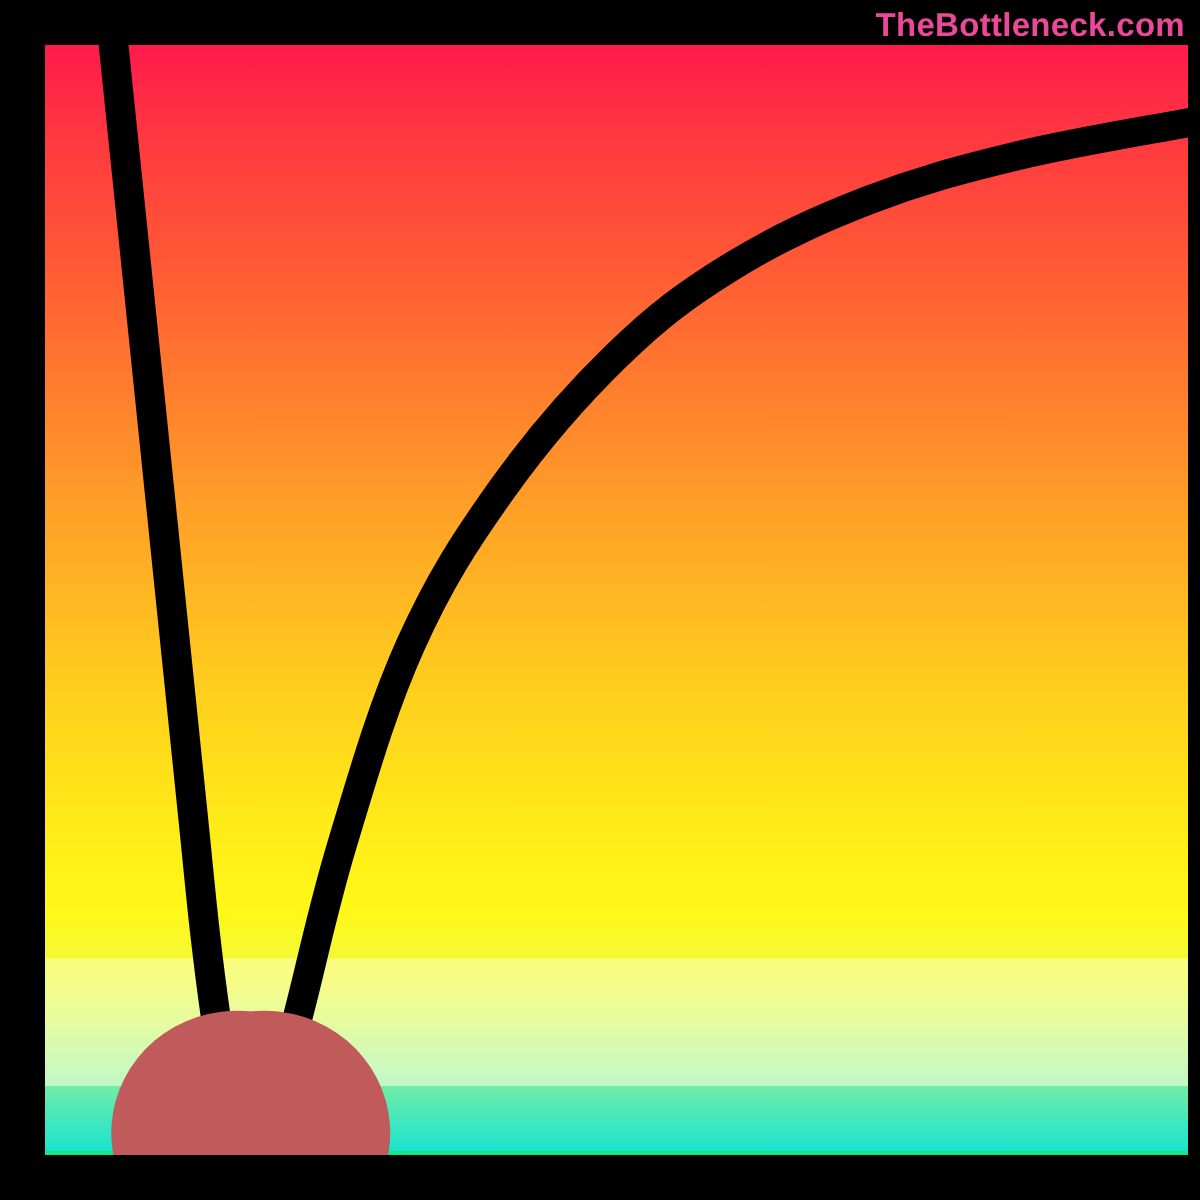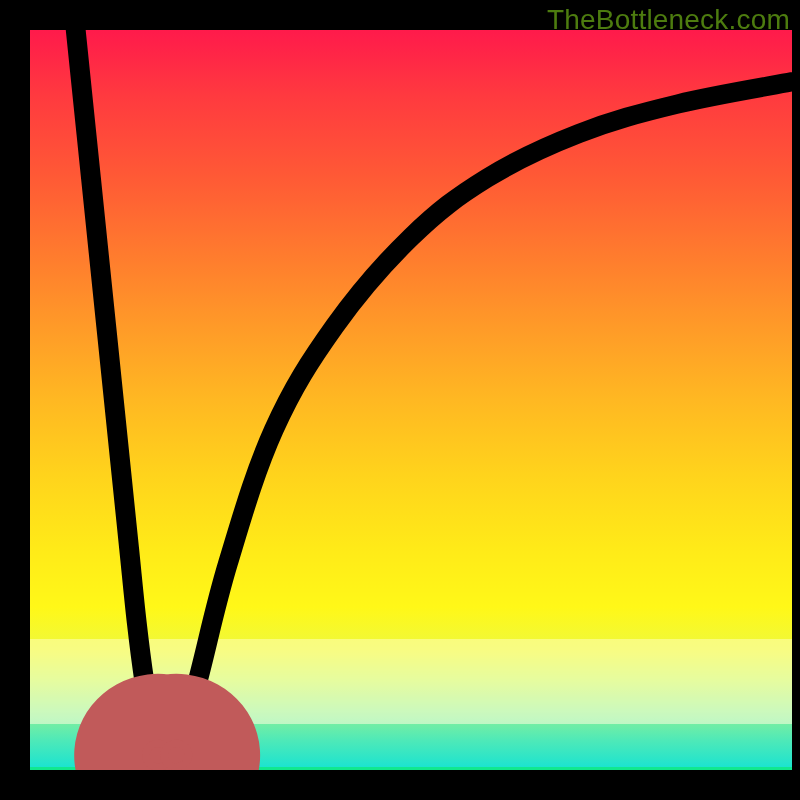--- a/index.html
+++ b/index.html
@@ -14,23 +14,23 @@
   .stage {
     position: relative;
     width: 800px;
     height: 800px;
     background: #000;
   }
   .watermark {
     position: absolute;
     top: 4px;
     right: 10px;
-    color: #4d7c0f;
-    font-size: 28px;
-    font-weight: 400;
+    color: #ec4899;
+    font-size: 22px;
+    font-weight: 700;
     letter-spacing: 0.2px;
     user-select: none;
   }
   
   .plot {
     position: absolute;
     left: 30px;     
     right: 8px;     
     top: 30px;      
     bottom: 30px;   

